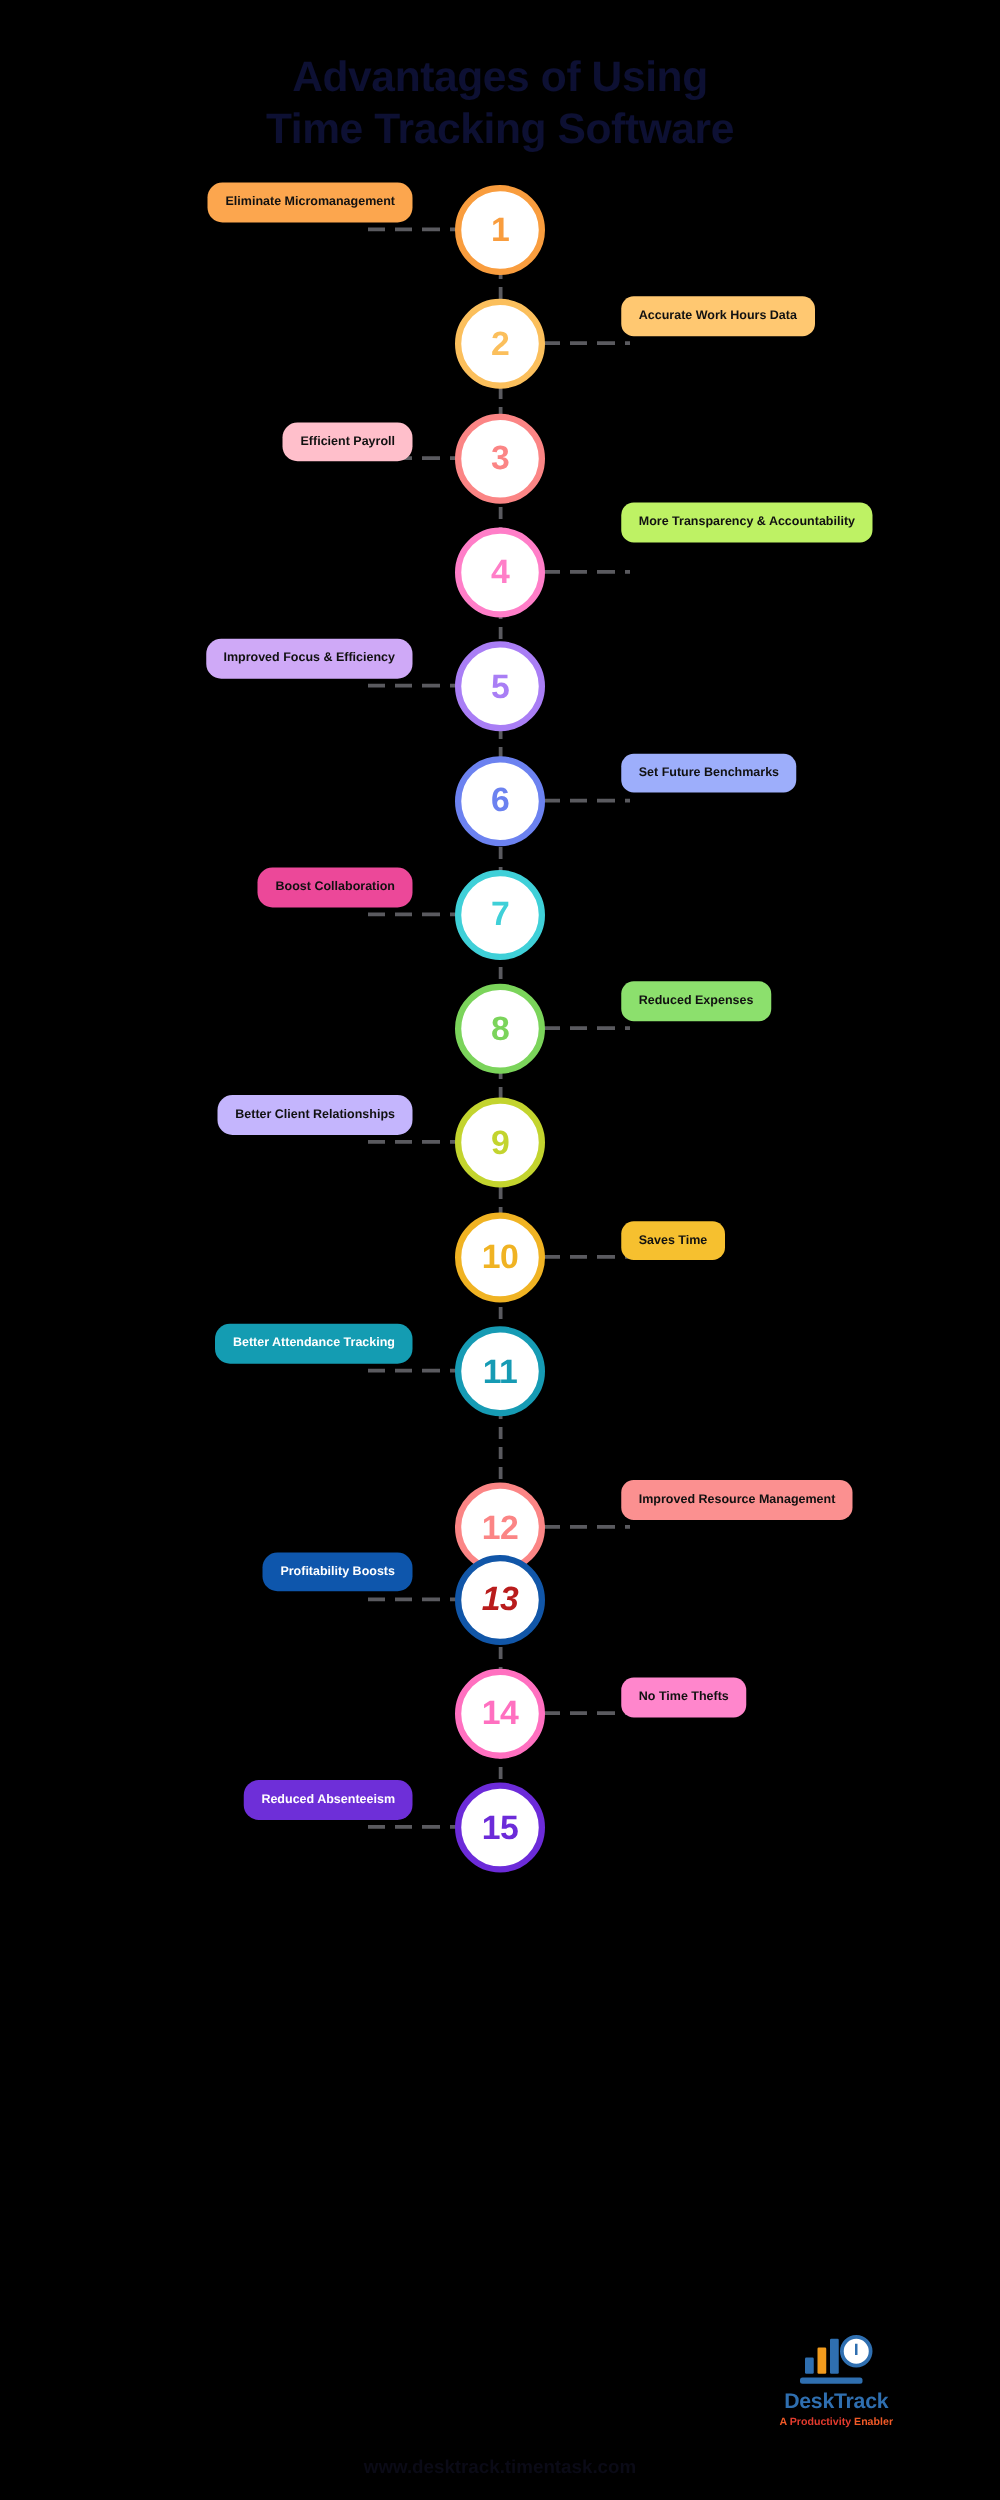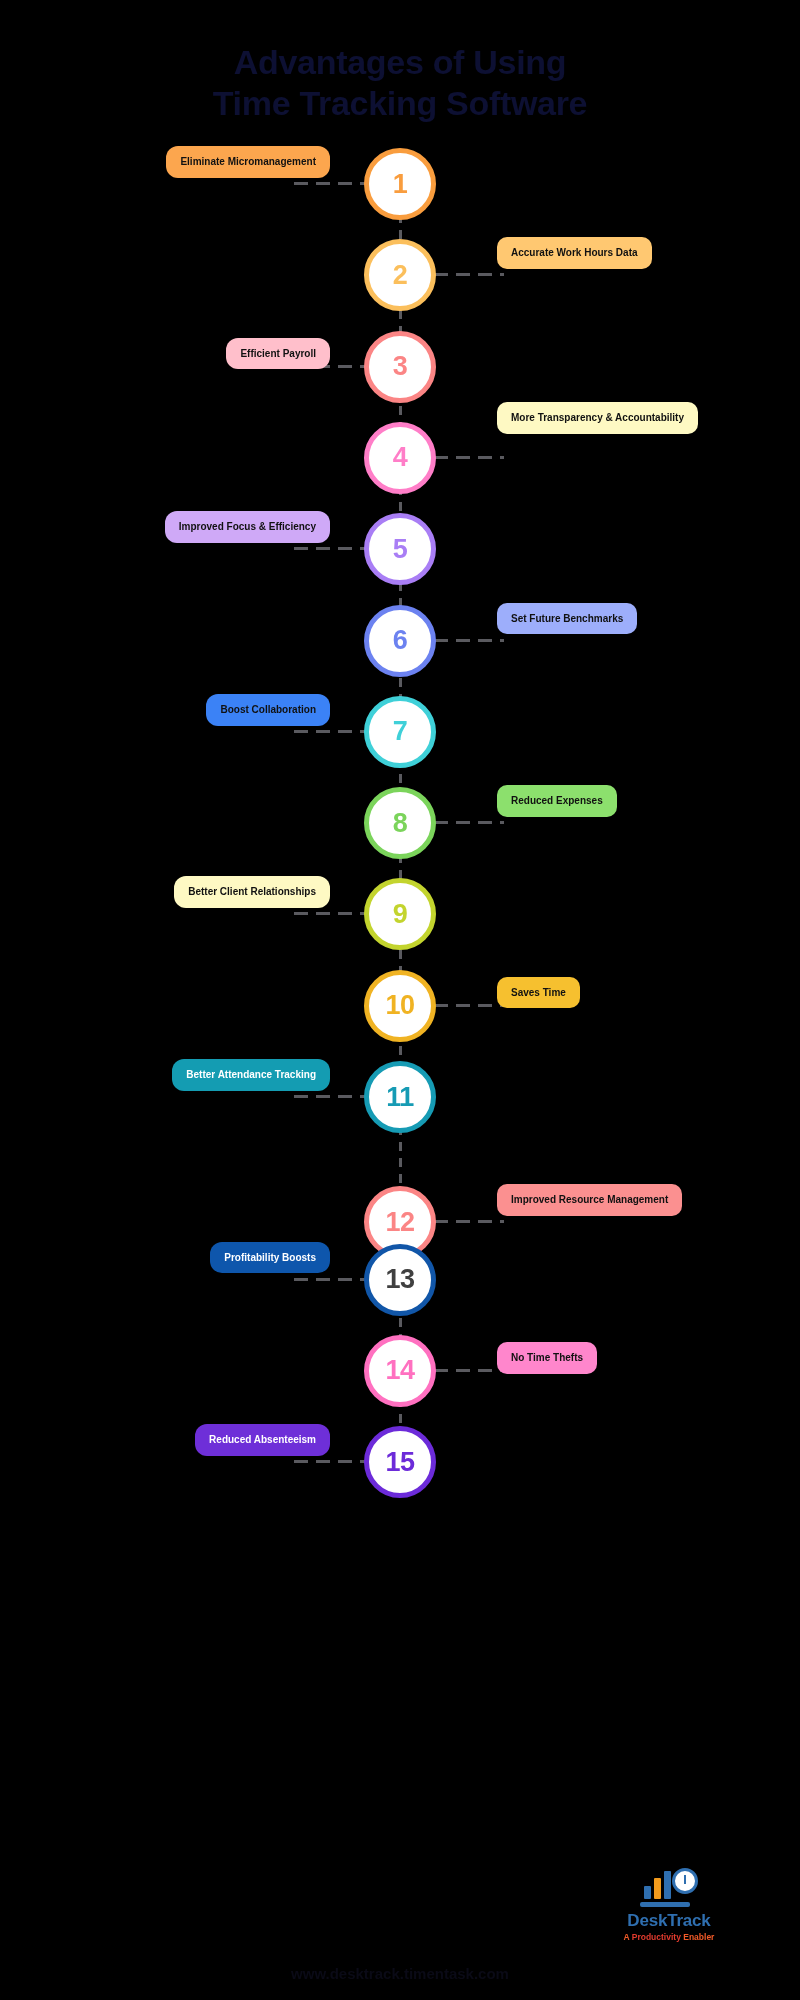--- a/index.html
+++ b/index.html
@@ -197,67 +197,67 @@
         <div class="label right two-line" style="background: rgb(255, 200, 113); color: rgb(17, 17, 17);">Accurate Work Hours Data</div>
         <div class="node" style="border-color: rgb(251, 191, 92); color: rgb(251, 191, 92); background: rgb(255, 255, 255);">2</div>
       </div>
       <div class="row" style="top: 330.6px;">
         <div class="connector conn-left" style="width: 72px;"></div>
         <div class="label left" style="background: rgb(255, 191, 203); color: rgb(17, 17, 17);">Efficient Payroll</div>
         <div class="node" style="border-color: rgb(251, 133, 133); color: rgb(251, 133, 133); background: rgb(255, 255, 255);">3</div>
       </div>
       <div class="row" style="top: 421.9px;">
         <div class="connector conn-right" style="width: 70px;"></div>
-        <div class="label right three-line" style="background: #fef9c3; color: rgb(17, 17, 17);">More Transparency &amp; Accountability</div>
+        <div class="label right three-line" style="background: #bef264; color: rgb(17, 17, 17);">More Transparency &amp; Accountability</div>
         <div class="node" style="border-color: rgb(255, 126, 200); color: rgb(255, 126, 200); background: rgb(255, 255, 255);">4</div>
       </div>
       <div class="row" style="top: 513.2px;">
         <div class="connector conn-left" style="width: 72px;"></div>
         <div class="label left two-line" style="background: rgb(207, 169, 247); color: rgb(17, 17, 17);">Improved Focus &amp; Efficiency</div>
         <div class="node" style="border-color: rgb(169, 126, 245); color: rgb(169, 126, 245); background: rgb(255, 255, 255);">5</div>
       </div>
       <div class="row" style="top: 604.5px;">
         <div class="connector conn-right" style="width: 70px;"></div>
         <div class="label right two-line" style="background: rgb(157, 174, 251); color: rgb(17, 17, 17);">Set Future Benchmarks</div>
         <div class="node" style="border-color: rgb(108, 130, 240); color: rgb(108, 130, 240); background: rgb(255, 255, 255);">6</div>
       </div>
       <div class="row" style="top: 695.8px;">
         <div class="connector conn-left" style="width: 72px;"></div>
-        <div class="label left two-line" style="background: #3b82f6; color: rgb(17, 17, 17);">Boost Collaboration</div>
+        <div class="label left two-line" style="background: #ec4899; color: rgb(17, 17, 17);">Boost Collaboration</div>
         <div class="node" style="border-color: rgb(63, 208, 216); color: rgb(63, 208, 216); background: rgb(255, 255, 255);">7</div>
       </div>
       <div class="row" style="top: 787.1px; padding-left: 40px;">
         <div class="connector conn-right" style="width: 70px;"></div>
         <div class="label right two-line" style="background: rgb(140, 224, 109); color: rgb(17, 17, 17);">Reduced Expenses</div>
         <div class="node" style="border-color: rgb(123, 212, 91); color: rgb(123, 212, 91); background: rgb(255, 255, 255);">8</div>
       </div>
       <div class="row" style="top: 878.4px;">
         <div class="connector conn-left" style="width: 72px;"></div>
-        <div class="label left two-line" style="background: #fef9c3; color: rgb(17, 17, 17);">Better Client Relationships</div>
+        <div class="label left two-line" style="background: #c4b5fd; color: rgb(17, 17, 17);">Better Client Relationships</div>
         <div class="node" style="border-color: rgb(195, 212, 46); color: rgb(195, 212, 46); background: rgb(255, 255, 255);">9</div>
       </div>
       <div class="row" style="top: 969.7px;">
         <div class="connector conn-right" style="width: 70px;"></div>
         <div class="label right" style="background: rgb(246, 192, 47); color: rgb(17, 17, 17);">Saves Time</div>
         <div class="node" style="border-color: rgb(240, 179, 35); color: rgb(240, 179, 35); background: rgb(255, 255, 255);">10</div>
       </div>
       <div class="row" style="top: 1061px;">
         <div class="connector conn-left" style="width: 72px;"></div>
         <div class="label left two-line" style="background: rgb(20, 156, 178); color: rgb(255, 255, 255);">Better Attendance Tracking</div>
         <div class="node" style="border-color: rgb(22, 155, 180); color: rgb(22, 155, 180); background: rgb(255, 255, 255);">11</div>
       </div>
       <div class="row" style="top: 1186px;">
         <div class="connector conn-right" style="width: 70px;"></div>
         <div class="label right two-line" style="background: rgb(251, 144, 144); color: rgb(17, 17, 17);">Improved Resource Management</div>
         <div class="node" style="border-color: rgb(251, 133, 133); color: rgb(251, 133, 133); background: rgb(255, 255, 255);">12</div>
       </div>
       <div class="row" style="top: 1243.6px;">
         <div class="connector conn-left" style="width: 72px;"></div>
         <div class="label left two-line" style="background: rgb(14, 86, 172); color: rgb(255, 255, 255);">Profitability Boosts</div>
-        <div class="node" style="border-color: rgb(17, 86, 168); color: #404040; background: rgb(255, 255, 255);">13</div>
+        <div class="node" style="border-color: rgb(17, 86, 168); color: #b91c1c; background: rgb(255, 255, 255); font-style: italic;">13</div>
       </div>
       <div class="row" style="top: 1334.9px;">
         <div class="connector conn-right" style="width: 70px;"></div>
         <div class="label right" style="background: rgb(255, 134, 204); color: rgb(17, 17, 17);">No Time Thefts</div>
         <div class="node" style="border-color: rgb(255, 112, 192); color: rgb(255, 112, 192); background: rgb(255, 255, 255);">14</div>
       </div>
       <div class="row" style="top: 1426.2px;">
         <div class="connector conn-left" style="width: 72px;"></div>
         <div class="label left two-line" style="background: rgb(110, 47, 216); color: rgb(255, 255, 255);">Reduced Absenteeism</div>
         <div class="node" style="border-color: rgb(108, 43, 217); color: rgb(108, 43, 217); background: rgb(255, 255, 255);">15</div>

